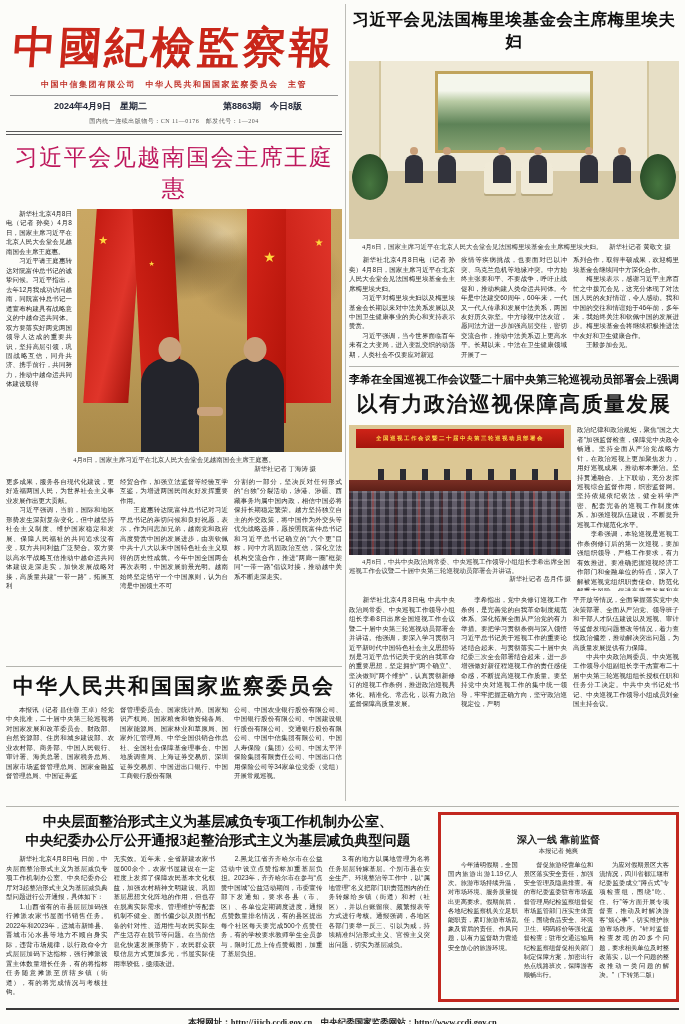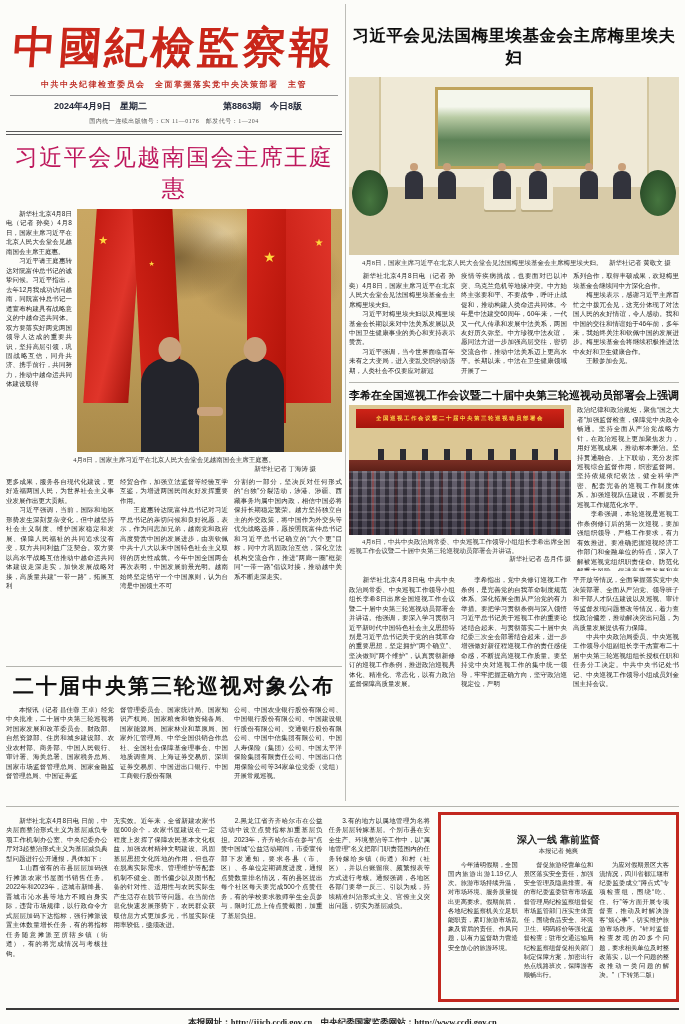--- a/index.html
+++ b/index.html
@@ -2,21 +2,21 @@
 <html><head>
 <meta charset="utf-8">
 <style>
   html,body{margin:0;padding:0;background:#e9e9e6;}
   .page{position:relative;width:685px;height:1024px;margin:0 auto;background:#fcfcf9;
         box-sizing:border-box;padding:0 6px;overflow:hidden;
         font-family:"Liberation Sans",sans-serif;color:#1c1c1c;}
   .main{display:flex;}
   .leftcol{width:336px;flex:none;}
   .vdiv{width:0;border-left:1px solid #bdbdb8;margin:4px 3px 0 3px;}
-  .rightcol{flex:1;min-width:0;padding-top:16px;}
+  .rightcol{flex:1;min-width:0;padding-top:0;}
   
   .masthead{text-align:center;padding-top:22px;}
   .mast-title{font-family:"DejaVu Serif",serif;font-weight:bold;color:#c9261a;
               font-size:43px;line-height:1.18;letter-spacing:3px;transform:skewX(-4deg);}
   .mast-sup{color:#c03028;font-size:8px;letter-spacing:1.5px;margin-top:6px;font-weight:bold;}
   .mast-rule{border-top:1px solid #999;margin:5px 4px 0 4px;}
   .dateline{display:flex;justify-content:space-between;padding:4px 40px 0 48px;
             font-size:9px;font-weight:bold;color:#23293a;}
   .pubcode{font-family:"Liberation Serif",serif;font-size:6px;color:#555;
            letter-spacing:.5px;margin-top:4px;}
@@ -127,21 +127,21 @@
 </head>
 <body>
 
 <div class="page">
   <div class="main">
 
     <div class="leftcol">
 
       <header class="masthead">
         <div class="mast-title">中國紀檢監察報</div>
-        <div class="mast-sup">中共中央纪律检查委员会　全面掌握落实党中央决策部署　主管</div>
+        <div class="mast-sup">中国中信集团有限公司　中华人民共和国国家监察委员会　主管</div>
         <div class="mast-rule"></div>
         <div class="dateline">
           <span>2024年4月9日　星期二</span>
           <span>第8863期　今日8版</span>
         </div>
         <div class="pubcode">国内统一连续出版物号：CN 11—0176　邮发代号：1—204</div>
         <div class="double-rule"></div>
       </header>
 
       <section>
@@ -171,21 +171,21 @@
 　　习近平强调，当前，国际和地区形势发生深刻复杂变化，但中越坚持社会主义制度、维护国家稳定和发展、保障人民福祉的共同追求没有变，双方共同利益广泛契合。双方要以高水平战略互信推动中越命运共同体建设走深走实，加快发展战略对接，高质量共建“一带一路”，拓展互利</div>
           <div class="bt col">经贸合作，加强立法监督等经验互学互鉴，为增进两国民间友好发挥重要作用。
 　　王庭惠转达阮富仲总书记对习近平总书记的亲切问候和良好祝愿，表示，作为同志加兄弟，越南党和政府高度赞赏中国的发展进步，由衷钦佩中共十八大以来中国特色社会主义取得的历史性成就。今年中国全国两会再次表明，中国发展前景光明。越南始终坚定恪守一个中国原则，认为台湾是中国领土不可</div>
           <div class="bt col">分割的一部分，坚决反对任何形式的“台独”分裂活动，涉港、涉疆、西藏事务均属中国内政，相信中国必将保持长期稳定繁荣。越方坚持独立自主的外交政策，将中国作为外交头等优先战略选择，愿按照阮富仲总书记和习近平总书记确立的“六个更”目标，同中方巩固政治互信，深化立法机构交流合作，推进“两廊一圈”框架同“一带一路”倡议对接，推动越中关系不断走深走实。</div>
         </div>
       </section>
 
       <div class="h-rule"></div>
 
       <section>
-        <h2 class="insp-h">二十届中央第三轮巡视对象公布</h2>
+        <h2 class="insp-h">中华人民共和国国家监察委员会</h2>
         <div class="cols insp-cols">
           <div class="bt col">　　本报讯（记者 吕佳蓉 王卓）经党中央批准，二十届中央第三轮巡视将对国家发展和改革委员会、财政部、自然资源部、住房和城乡建设部、农业农村部、商务部、中国人民银行、审计署、海关总署、国家税务总局、国家市场监督管理总局、国家金融监督管理总局、中国证券监</div>
           <div class="bt col">督管理委员会、国家统计局、国家知识产权局、国家粮食和物资储备局、国家能源局、国家林业和草原局、国家外汇管理局、中华全国供销合作总社、全国社会保障基金理事会、中国地质调查局、上海证券交易所、深圳证券交易所、中国进出口银行、中国工商银行股份有限</div>
           <div class="bt col">公司、中国农业银行股份有限公司、中国银行股份有限公司、中国建设银行股份有限公司、交通银行股份有限公司、中国中信集团有限公司、中国人寿保险（集团）公司、中国太平洋保险集团有限责任公司、中国出口信用保险公司等34家单位党委（党组）开展常规巡视。</div>
         </div>
       </section>
     </div>
 
     <div class="vdiv"></div>
 
@@ -217,20 +217,21 @@
           <div class="bt col">系列合作，取得丰硕成果，欢迎梅里埃基金会继续同中方深化合作。
 　　梅里埃表示，感谢习近平主席百忙之中拨冗会见，这充分体现了对法国人民的友好情谊，令人感动。我和中国的交往和情谊始于46年前，多年来，我始终关注和钦佩中国的发展进步。梅里埃基金会将继续积极推进法中友好和卫生健康合作。
 　　王毅参加会见。</div>
         </div>
       </section>
 
       <div class="h-rule"></div>
 
       <section>
         <div class="kicker">李希在全国巡视工作会议暨二十届中央第三轮巡视动员部署会上强调</div>
+        <h1 class="lixi-h l2">以有力政治巡视保障高质量发展</h1>
         <div class="lixi-row">
           <div class="lixi-left">
             <div class="photo conf-photo">
               <div class="conf-banner">全国巡视工作会议暨二十届中央第三轮巡视动员部署会</div>
               <div class="conf-heads"></div>
               <div class="conf-stage"></div>
               <div class="conf-aud"></div>
             </div>
             <div class="caption" style="margin-top:2px">　　4月8日，中共中央政治局常委、中央巡视工作领导小组组长李希出席全国巡视工作会议暨二十届中央第三轮巡视动员部署会并讲话。</div>
             <div class="credit">新华社记者 岳月伟 摄</div>
@@ -244,20 +245,22 @@
           <div class="bt col">平开放等情况，全面掌握落实党中央决策部署、全面从严治党、领导班子和干部人才队伍建设以及巡视、审计等监督发现问题整改等情况，着力查找政治偏差，推动解决突出问题，为高质量发展提供有力保障。
 　　中共中央政治局委员、中央巡视工作领导小组副组长李干杰宣布二十届中央第三轮巡视组组长授权任职和任务分工决定。中共中央书记处书记、中央巡视工作领导小组成员刘金国主持会议。</div>
         </div>
       </section>
     </div>
   </div>
 
   <div class="bottom">
 
     <section class="tongbao">
+      <h3 class="tb-h">中央层面整治形式主义为基层减负专项工作机制办公室、</h3>
+      <h3 class="tb-h">中央纪委办公厅公开通报3起整治形式主义为基层减负典型问题</h3>
       <div class="cols tb-cols">
         <div class="bt col">　　新华社北京4月8日电 日前，中央层面整治形式主义为基层减负专项工作机制办公室、中央纪委办公厅对3起整治形式主义为基层减负典型问题进行公开通报，具体如下：
 　　1.山西省有的市县层层加码强行摊派农家书屋图书销售任务。2022年和2023年，运城市新绛县、晋城市沁水县等地方不顾自身实际，违背市场规律，以行政命令方式层层加码下达指标，强行摊派设置主体数量增长任务，有的将指标任务随意摊派至所辖乡镇（街道），有的将完成情况与考核挂钩。</div>
         <div class="bt col">无实效。近年来，全省新建农家书屋600余个，农家书屋建设在一定程度上发挥了保障农民基本文化权益，加强农村精神文明建设、巩固基层思想文化阵地的作用，但也存在脱离实际需求、管理维护等配套机制不健全、图书偏少以及图书配备的针对性、适用性与农民实际生产生活存在脱节等问题。在当前信息化快速发展形势下，农民群众获取信息方式更加多元，书屋实际使用率较低，亟须改进。</div>
         <div class="bt col">　　2.黑龙江省齐齐哈尔市在公益活动中设立点赞指标加重基层负担。2023年，齐齐哈尔市在参与“点赞中国城”公益活动期间，市委宣传部下发通知，要求各县（市、区）、各单位定期调度进度，通报点赞数量排名情况，有的县区提出每个社区每天要完成500个点赞任务，有的学校要求教师学生全员参与，限时汇总上传点赞截图，加重了基层负担。</div>
         <div class="bt col">　　3.有的地方以属地管理为名将任务层层转嫁基层。个别市县在安全生产、环境整治等工作中，以“属地管理”名义把部门职责范围内的任务转嫁给乡镇（街道）和村（社区），并以台账留痕、频繁报表等方式进行考核。通报强调，各地区各部门要举一反三、引以为戒，持续精准纠治形式主义、官僚主义突出问题，切实为基层减负。</div>
       </div>
     </section>
 
     <section class="tourism">

